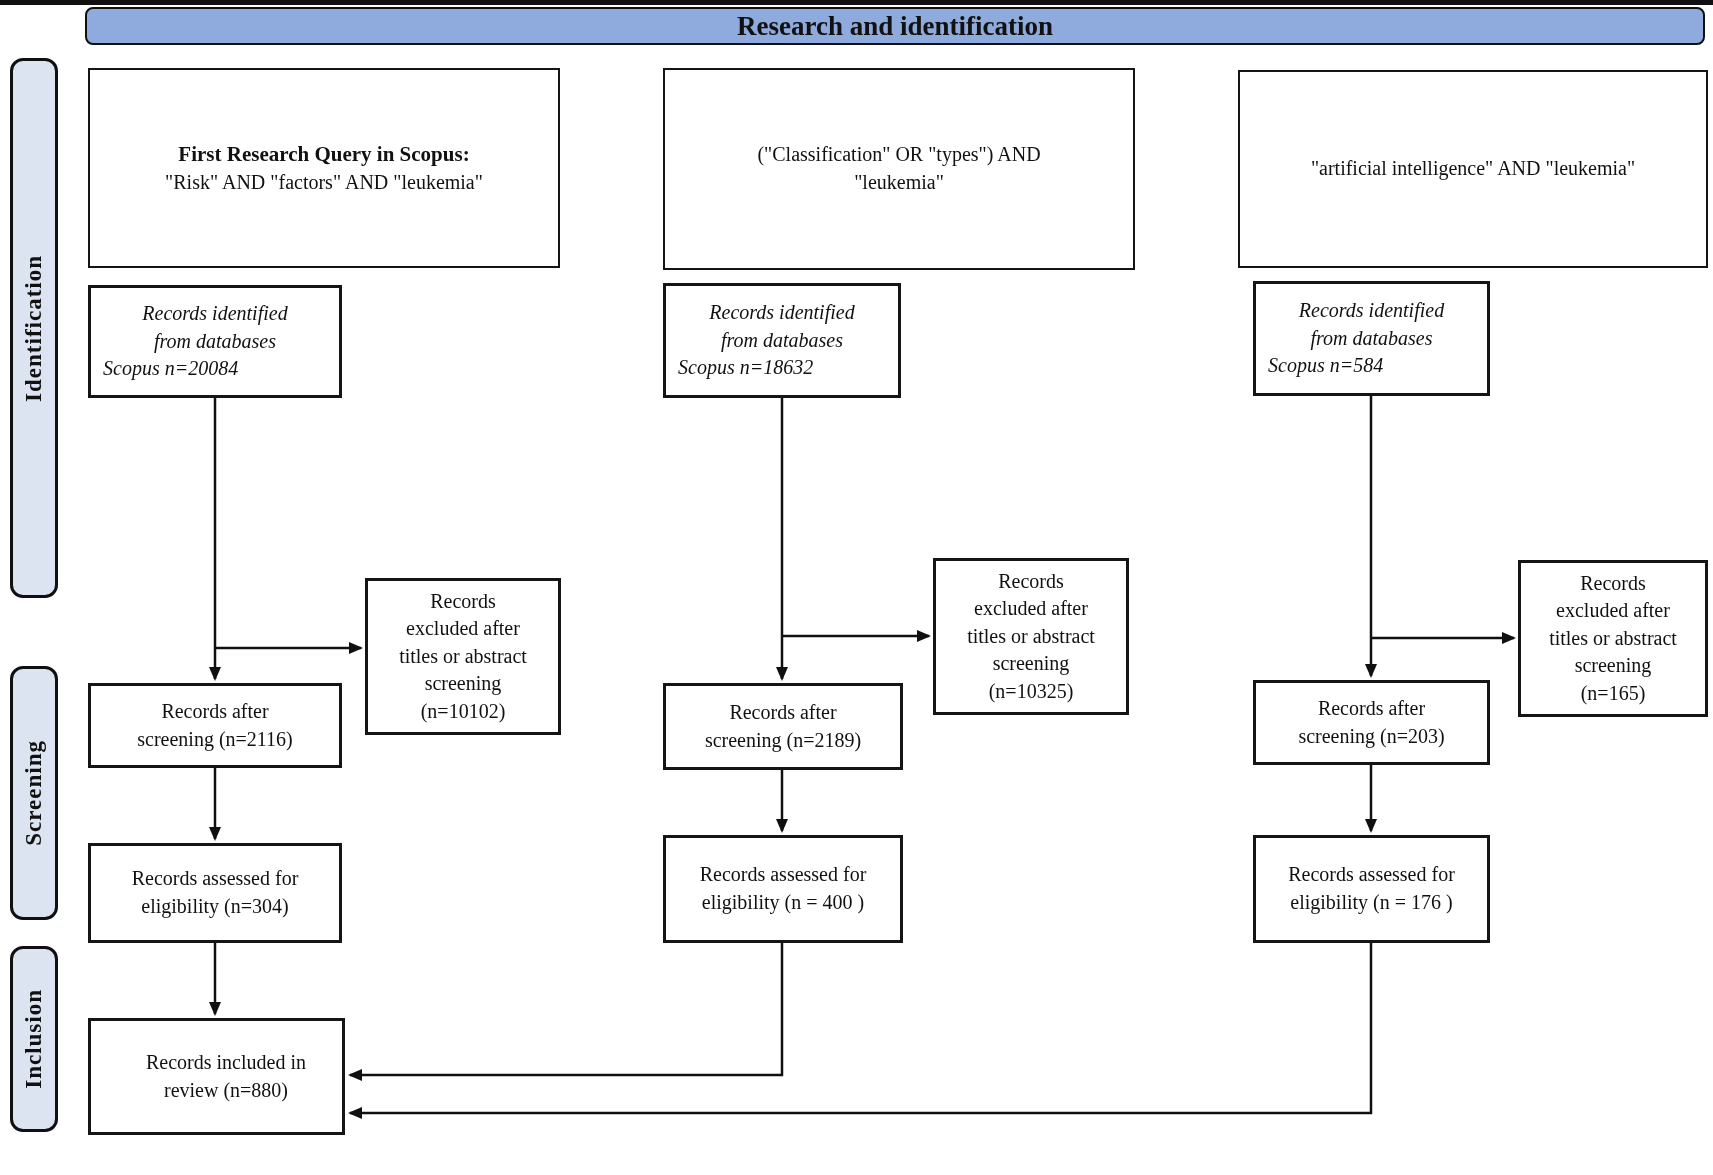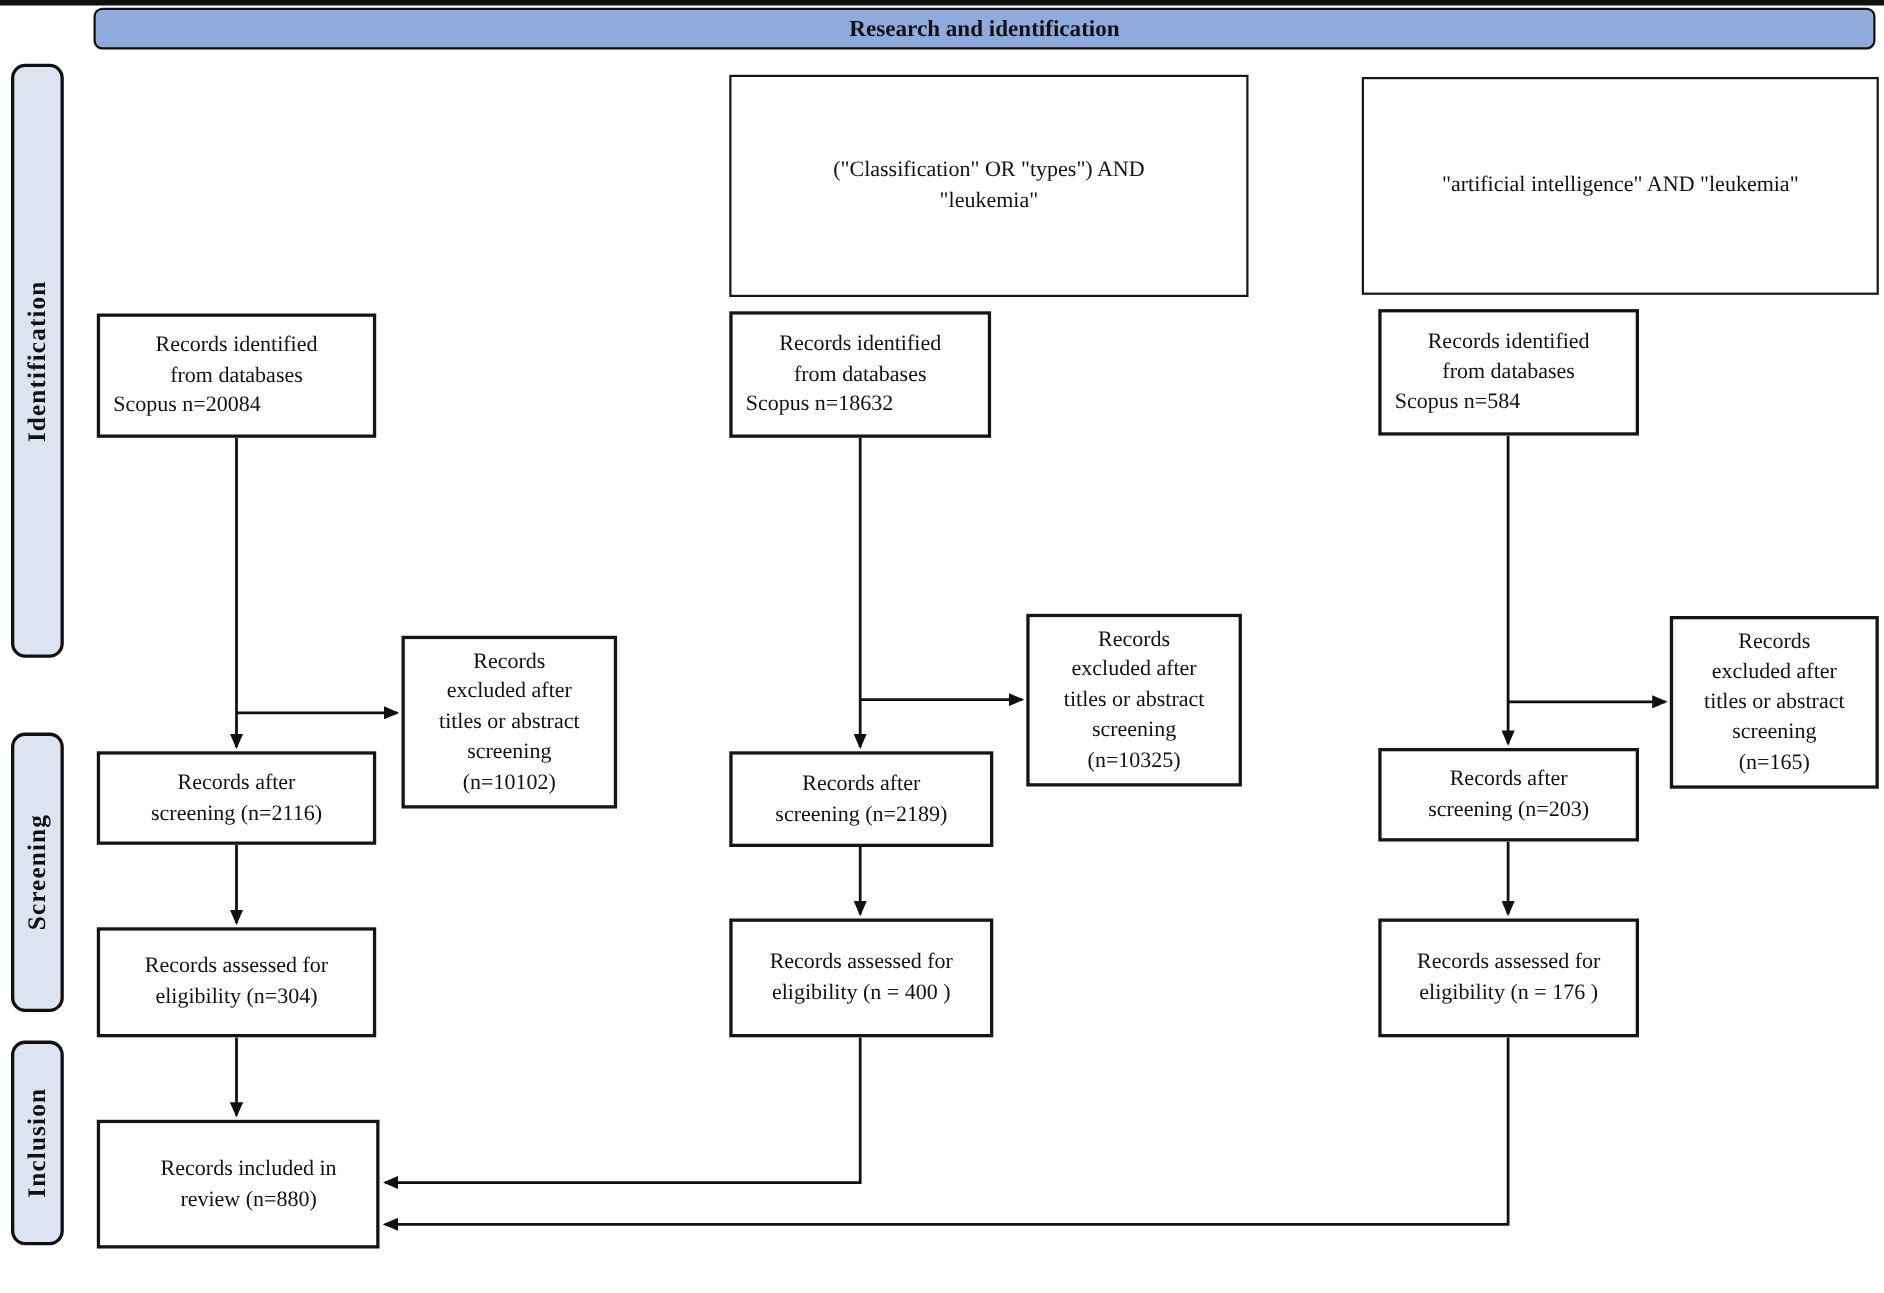--- a/index.html
+++ b/index.html
@@ -5,41 +5,41 @@
   html,body{margin:0;padding:0;background:#ffffff;}
   .canvas{
     position:relative;width:1713px;height:1175px;background:#fff;
     font-family:"Liberation Serif", serif;color:#111;overflow:hidden;
   }
   .topstrip{position:absolute;left:0;top:0;width:1713px;height:5px;background:#101010;}
   .header{
     position:absolute;left:85px;top:7px;width:1620px;height:38px;
     background:#8faadc;border:2px solid #101010;border-radius:8px;
     display:flex;align-items:center;justify-content:center;
-    font-weight:bold;font-size:21px;box-sizing:border-box;
+    font-weight:bold;font-size:27px;box-sizing:border-box;
   }
   .side{
     position:absolute;left:10px;width:48px;background:#dce4f2;
     border:3px solid #101010;border-radius:13px;box-sizing:border-box;
     display:flex;align-items:center;justify-content:center;
   }
   .side .vtext{
     writing-mode:vertical-rl;transform:rotate(180deg);
     font-weight:bold;font-size:23px;letter-spacing:1px;white-space:nowrap;
   }
   .box{
     position:absolute;background:#fff;border:3px solid #151515;box-sizing:border-box;
     display:flex;flex-direction:column;align-items:center;justify-content:center;
     text-align:center;font-size:20px;line-height:1.38;z-index:2;padding:4px 6px;
   }
   .box.thin{border-width:2px;}
   .prel{white-space:pre-line;}
   .qtitle{font-weight:bold;font-size:21px;}
   .qtext{font-size:20px;}
-  .inner{width:100%;}
+  .inner{width:100%;font-style:italic;}
   .scopus{text-align:left;padding-left:6px;}
   svg.flow{position:absolute;left:0;top:0;z-index:1;}
 </style>
 </head>
 <body>
 
 <div class="canvas">
 
   <div class="topstrip"></div>
 
@@ -76,20 +76,24 @@
       <path d="M782,943 V1075 H350" marker-end="url(#arrow)"></path>
     </g>
     <g stroke="#101010" stroke-width="2.5" fill="none">
       <path d="M1371,396 V676" marker-end="url(#arrow)"></path>
       <path d="M1371,638 H1514" marker-end="url(#arrow)"></path>
       <path d="M1371,765 V831" marker-end="url(#arrow)"></path>
       <path d="M1371,943 V1113 H350" marker-end="url(#arrow)"></path>
     </g>
   </svg>
 
+  <div class="box thin" style="left:88px;top:68px;width:472px;height:200px;">
+    <div class="qtitle">First Research Query in Scopus:</div>
+    <div class="qtext prel">"Risk" AND "factors" AND "leukemia"</div>
+  </div>
   <div class="box" style="left:88px;top:285px;width:254px;height:113px;">
     <div class="inner">
       <div class="prel">Records identified
 from databases</div>
       <div class="scopus">Scopus n=20084</div>
     </div>
   </div>
   <div class="box" style="left:365px;top:578px;width:196px;height:157px;">
     <div class="prel">Records
 excluded after

